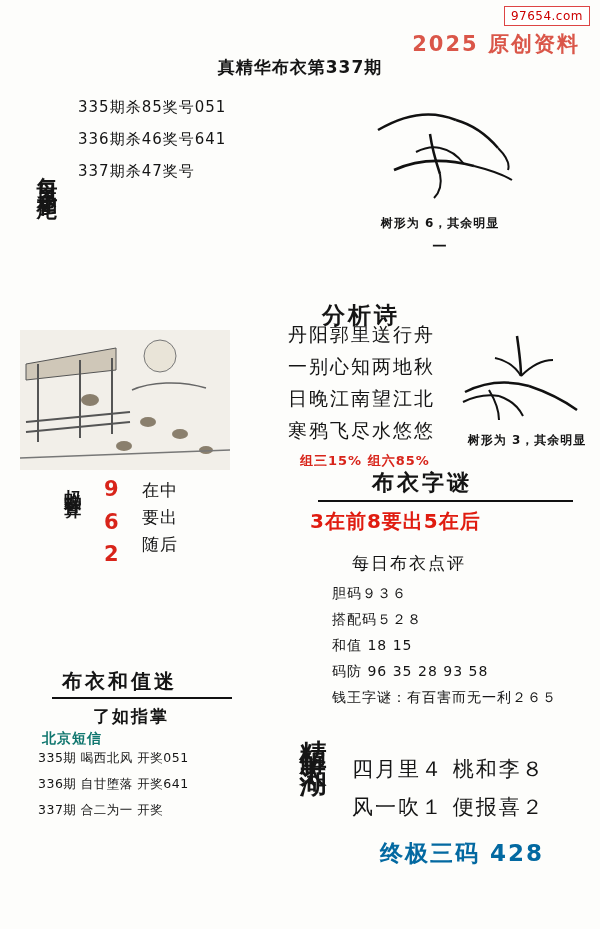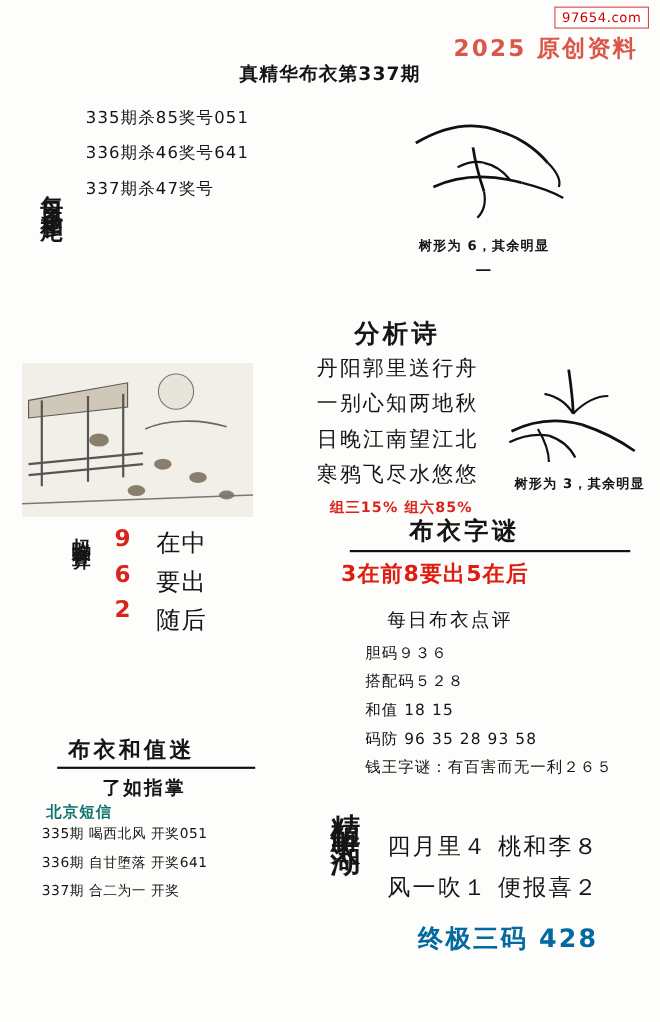--- a/index.html
+++ b/index.html
@@ -59,21 +59,21 @@
   .birdcap{
     font-size:12px;font-weight:bold;letter-spacing:1px;
     text-align:center;
   }
   .cap1{position:absolute;top:215px;left:355px;width:170px;}
   .cap1b{position:absolute;top:238px;left:355px;width:170px;font-size:14px;}
   .cap2{position:absolute;top:432px;left:452px;width:150px;}
 
   
   .poemtitle{
-    position:absolute;top:288px;left:322px;
+    position:absolute;top:300px;left:322px;
     font-size:23px;font-weight:bold;letter-spacing:3px;
   }
   .poem{position:absolute;top:322px;left:288px;}
   .poem div{font-size:19px;letter-spacing:2px;margin-bottom:6px;}
 
   .zu{
     position:absolute;top:452px;left:300px;
     font-size:13px;color:#d8241a;font-weight:bold;letter-spacing:1px;
   }
 
@@ -103,21 +103,21 @@
   .antlabel{
     position:absolute;top:475px;left:60px;
     font-size:17px;font-weight:bold;line-height:1.55;letter-spacing:2px;
   }
   .antnum{
     position:absolute;top:473px;left:104px;
     font-size:21px;color:#d8241a;line-height:1.55;font-weight:bold;
   }
   .antres{
     position:absolute;top:477px;left:142px;
-    font-size:22px;line-height:1.6;letter-spacing:1px;
+    font-size:17px;line-height:1.6;letter-spacing:1px;
   }
 
   
   .hz-title{
     position:absolute;top:668px;left:62px;
     font-size:20px;font-weight:bold;letter-spacing:3px;
   }
   .hz-rule{
     position:absolute;top:697px;left:52px;width:180px;
     border-bottom:2px solid #111;

